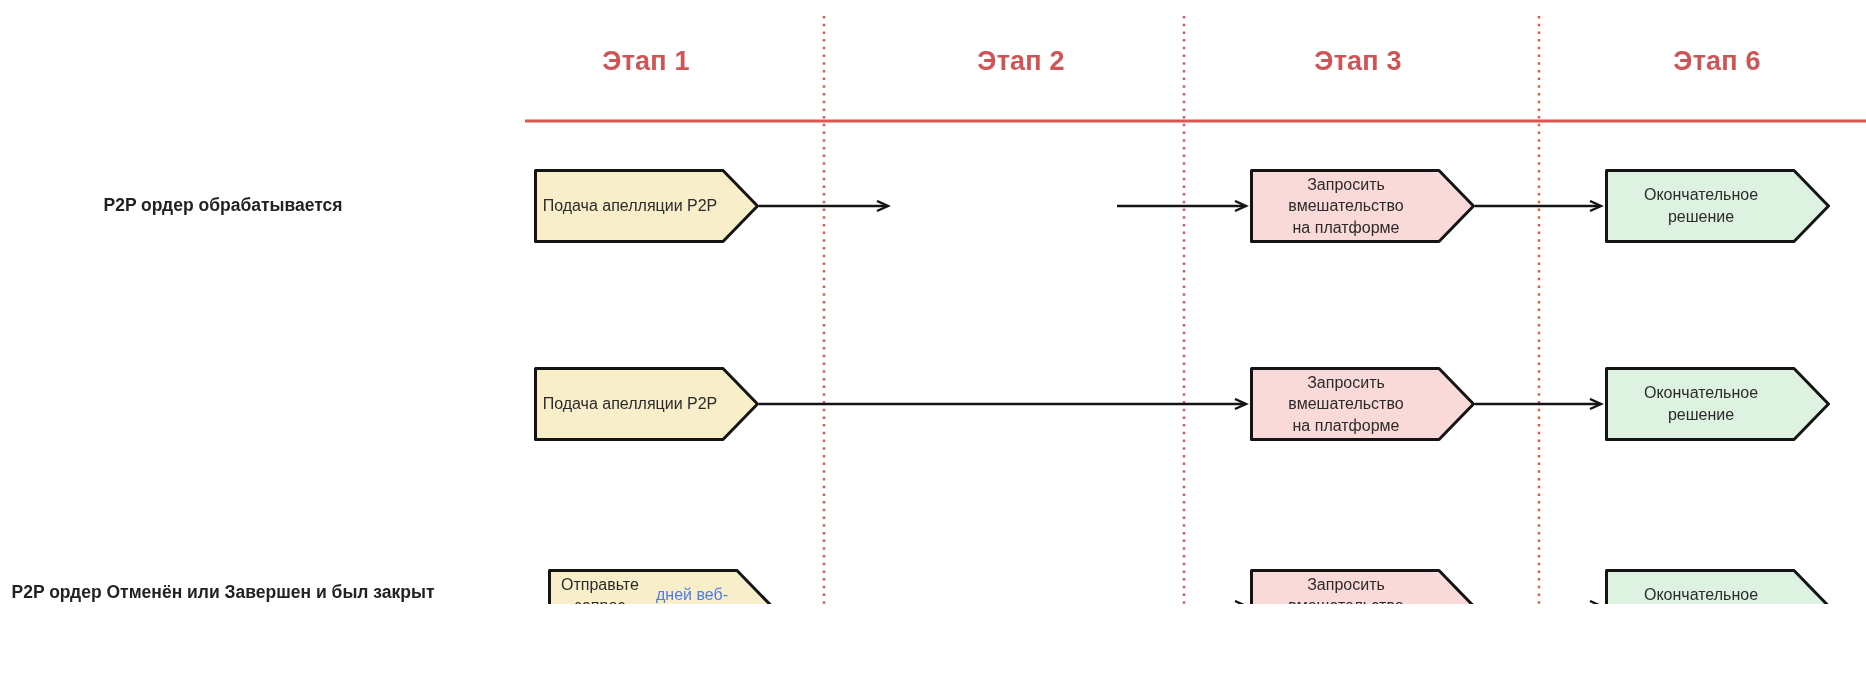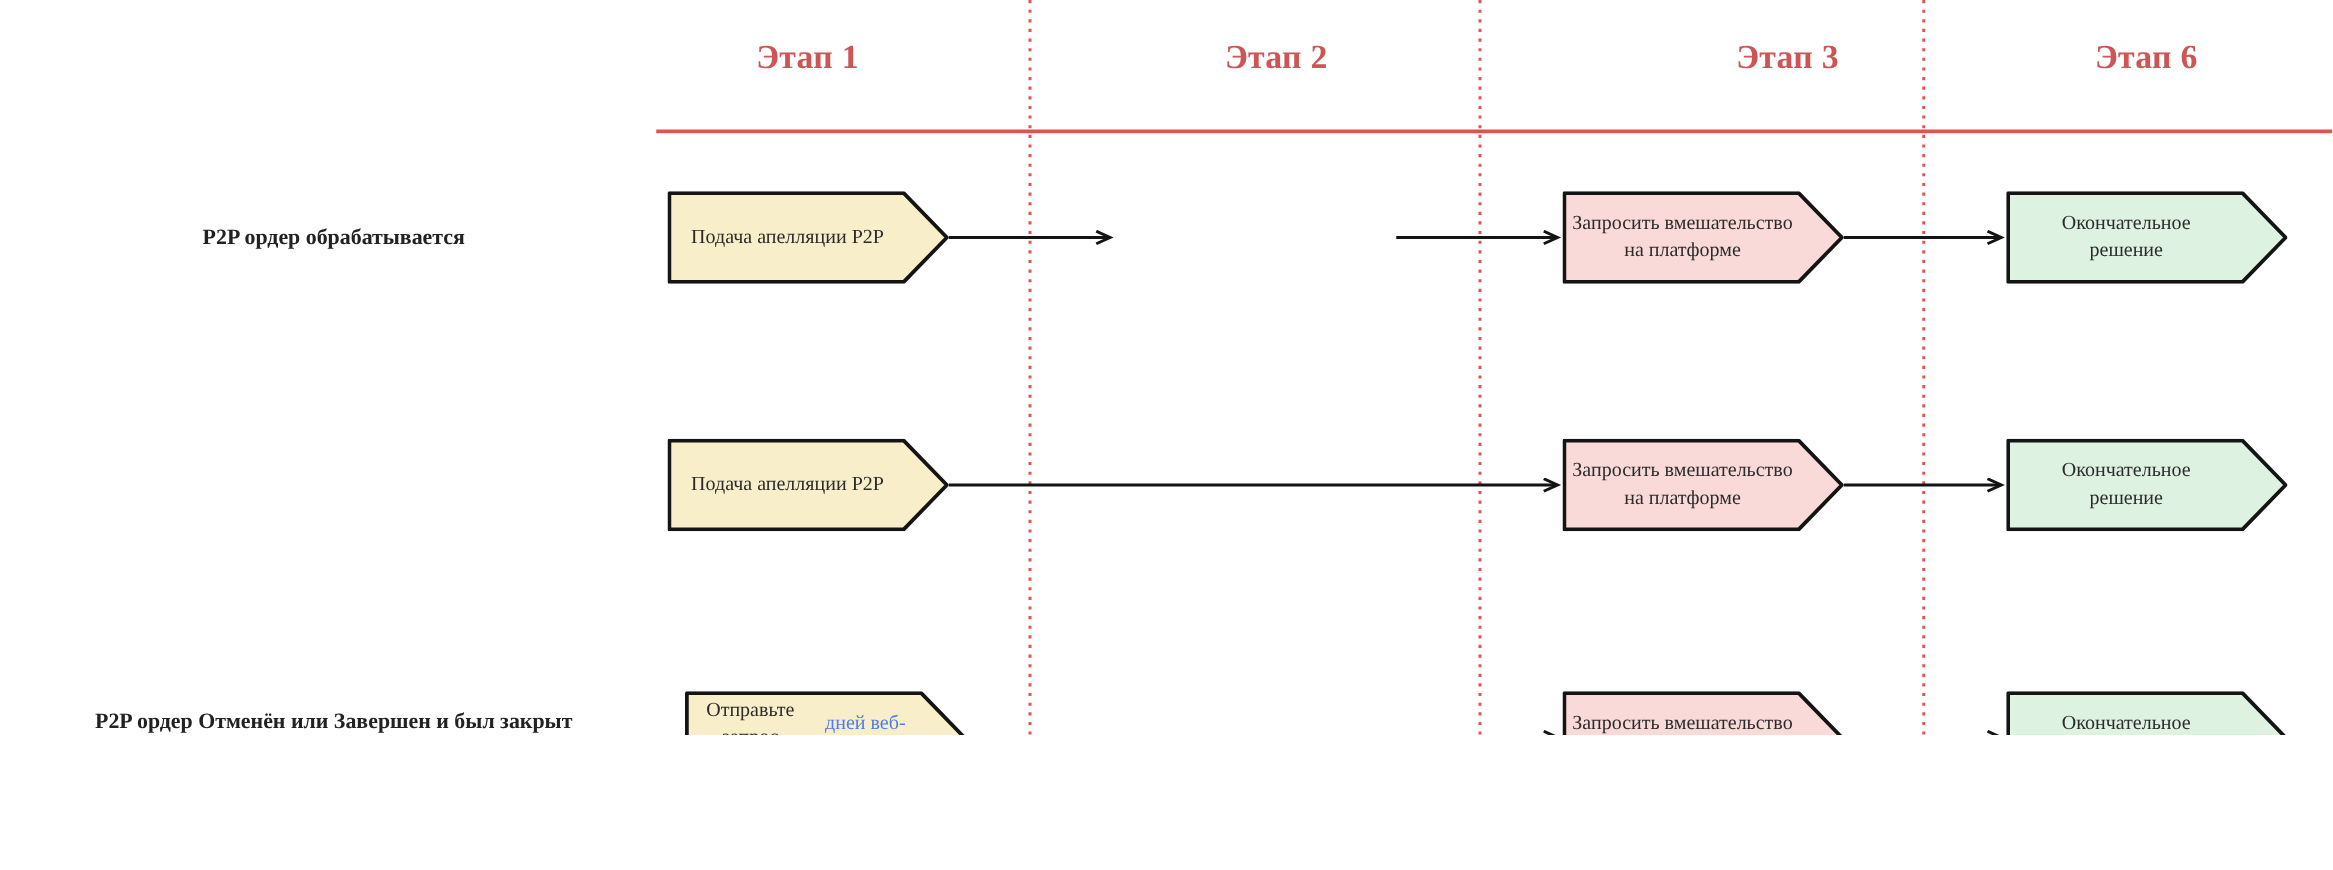--- a/index.html
+++ b/index.html
@@ -3,35 +3,36 @@
 <meta charset="utf-8">
 <style>
   :root{
     --stage1_fill:#f9eeca; --stage2_fill:#e8eef8; --stage3_fill:#fadad8; --stage4_fill:#def2e2;
     --node_border:#141414; --header_red:#cd5555; --rule_red:#d9574f; --dot_red:#e05550;
     --link_blue:#4d7ce9; --label_text:#222222; --node_text:#2b2b2b; --arrow_black:#141414;
   }
   html,body{margin:0;padding:0;background:#ffffff;}
   .canvas{
     position:relative; width:1866px; height:588px; background:#ffffff; overflow:hidden;
-    font-family:Liberation Serif, serif;
+    font-family:Liberation Sans, sans-serif;
+    margin-top:16px;
   }
   .underlay{position:absolute; left:0; top:0; z-index:1;}
   .dotline{stroke:var(--dot_red); stroke-width:2.4; stroke-dasharray:2.5 5.2;}
   .redrule{stroke:var(--rule_red); stroke-width:3;}
   .arrow{stroke:var(--arrow_black); stroke-width:2.4; fill:none;}
   .stage-label{
     position:absolute; top:30px; width:220px; text-align:center; z-index:3;
     font-size:27px; font-weight:bold; color:var(--header_red); letter-spacing:0.2px;
   }
   .row-label{
     position:absolute; left:0; width:446px; height:74px; z-index:3;
     display:flex; align-items:center; justify-content:center; text-align:right;
     font-size:17.5px; font-weight:bold; color:var(--label_text);
-    white-space:pre-line; line-height:1.55;padding-left:44px;
+    white-space:pre-line; line-height:1.55;
   }
   .node{position:absolute; width:225px; height:74px; z-index:2;}
   .node-shape{position:absolute; left:0; top:0; display:block;}
   .node-shape polygon{stroke:var(--node_border); stroke-width:3; stroke-linejoin:round;}
   .n1 polygon{fill:var(--stage1_fill);} .n2 polygon{fill:var(--stage2_fill);}
   .n3 polygon{fill:var(--stage3_fill);} .n4 polygon{fill:var(--stage4_fill);}
   .node-text{
     position:absolute; left:4px; top:0; width:184px; height:74px; z-index:2;
     display:flex; align-items:center; justify-content:center; text-align:center;
     font-size:16px; line-height:1.35; color:var(--node_text); white-space:pre-line;
@@ -62,21 +63,21 @@
 
     <line class="arrow" x1="759" y1="388" x2="1245" y2="388" marker-end="url(#ah)"></line>
     <line class="arrow" x1="1475" y1="388" x2="1600" y2="388" marker-end="url(#ah)"></line>
 
     <line class="arrow" x1="759" y1="590" x2="1245" y2="590" marker-end="url(#ah)"></line>
     <line class="arrow" x1="1475" y1="590" x2="1600" y2="590" marker-end="url(#ah)"></line>
   </svg>
 
   <div class="stage-label" style="left:536px">Этап 1</div>
   <div class="stage-label" style="left:911px">Этап 2</div>
-  <div class="stage-label" style="left:1320px">Этап 3</div>
+  <div class="stage-label" style="left:1248px">Этап 3</div>
   <div class="stage-label" style="left:1607px">Этап 6</div>
 
   <div class="row-label" style="top:153px">P2P ордер обрабатывается</div>
   <div class="row-label" style="top:553px">P2P ордер Отменён или Завершен и был закрыт
 более 1 календарных дней</div>
 
   <div class="node n1" style="left:534px;top:153px">
     <svg class="node-shape" width="225" height="74" viewBox="0 0 225 74">
       <polygon points="1.5,1.5 189,1.5 223.5,37 189,72.5 1.5,72.5"></polygon>
       </svg>

